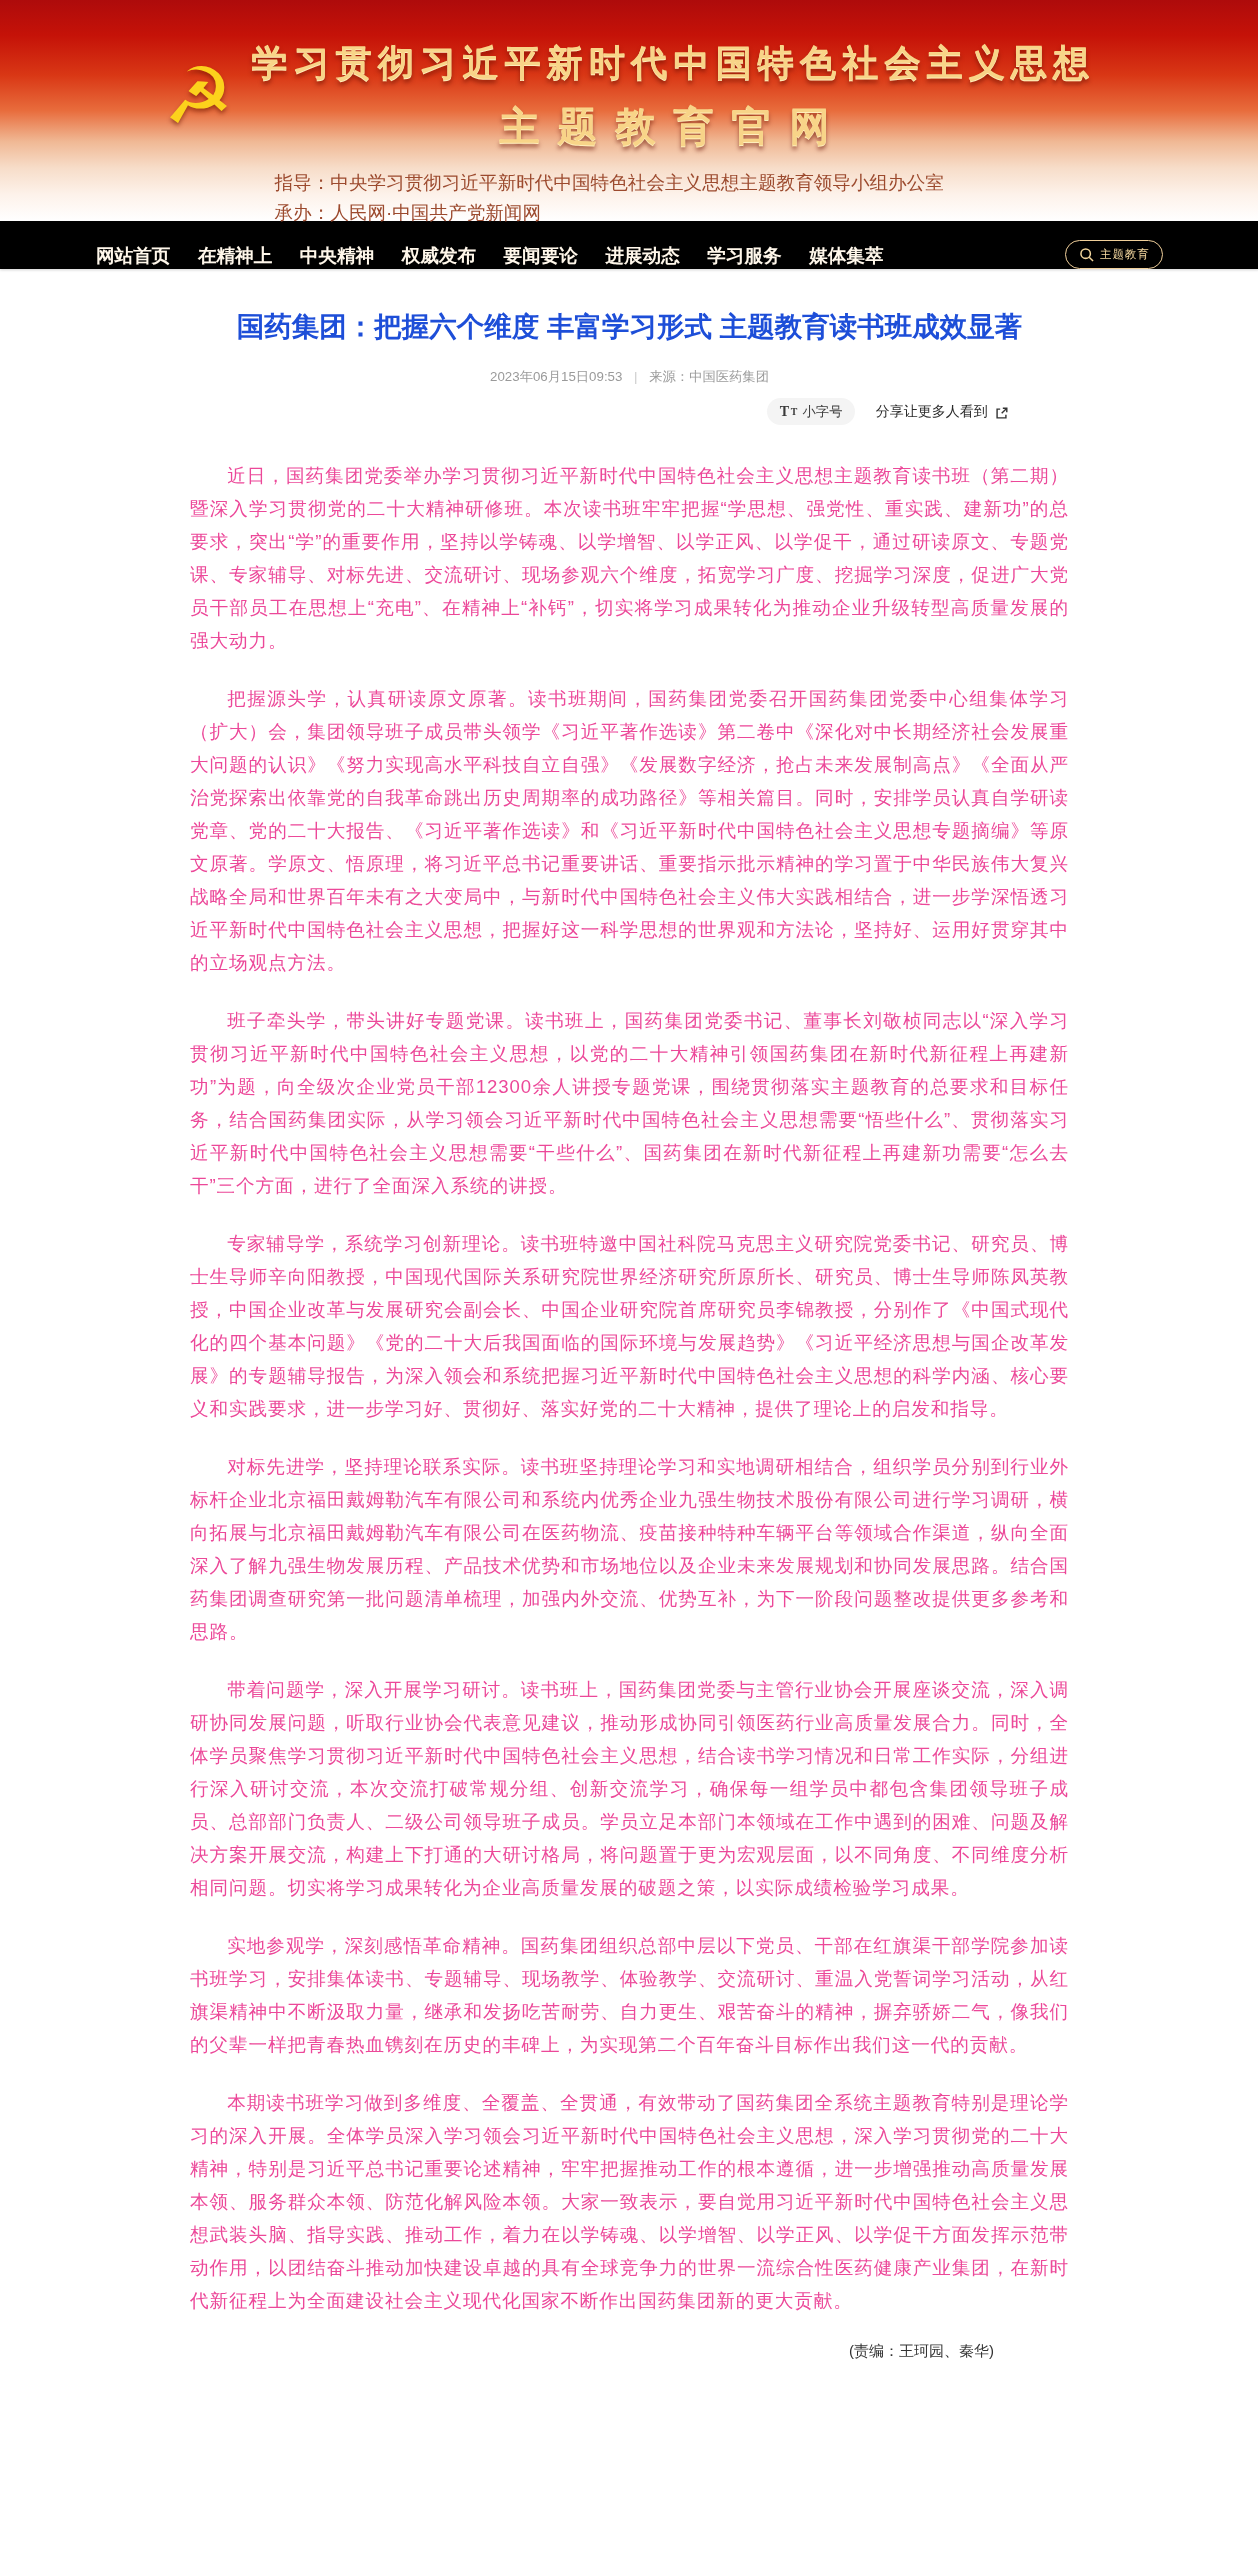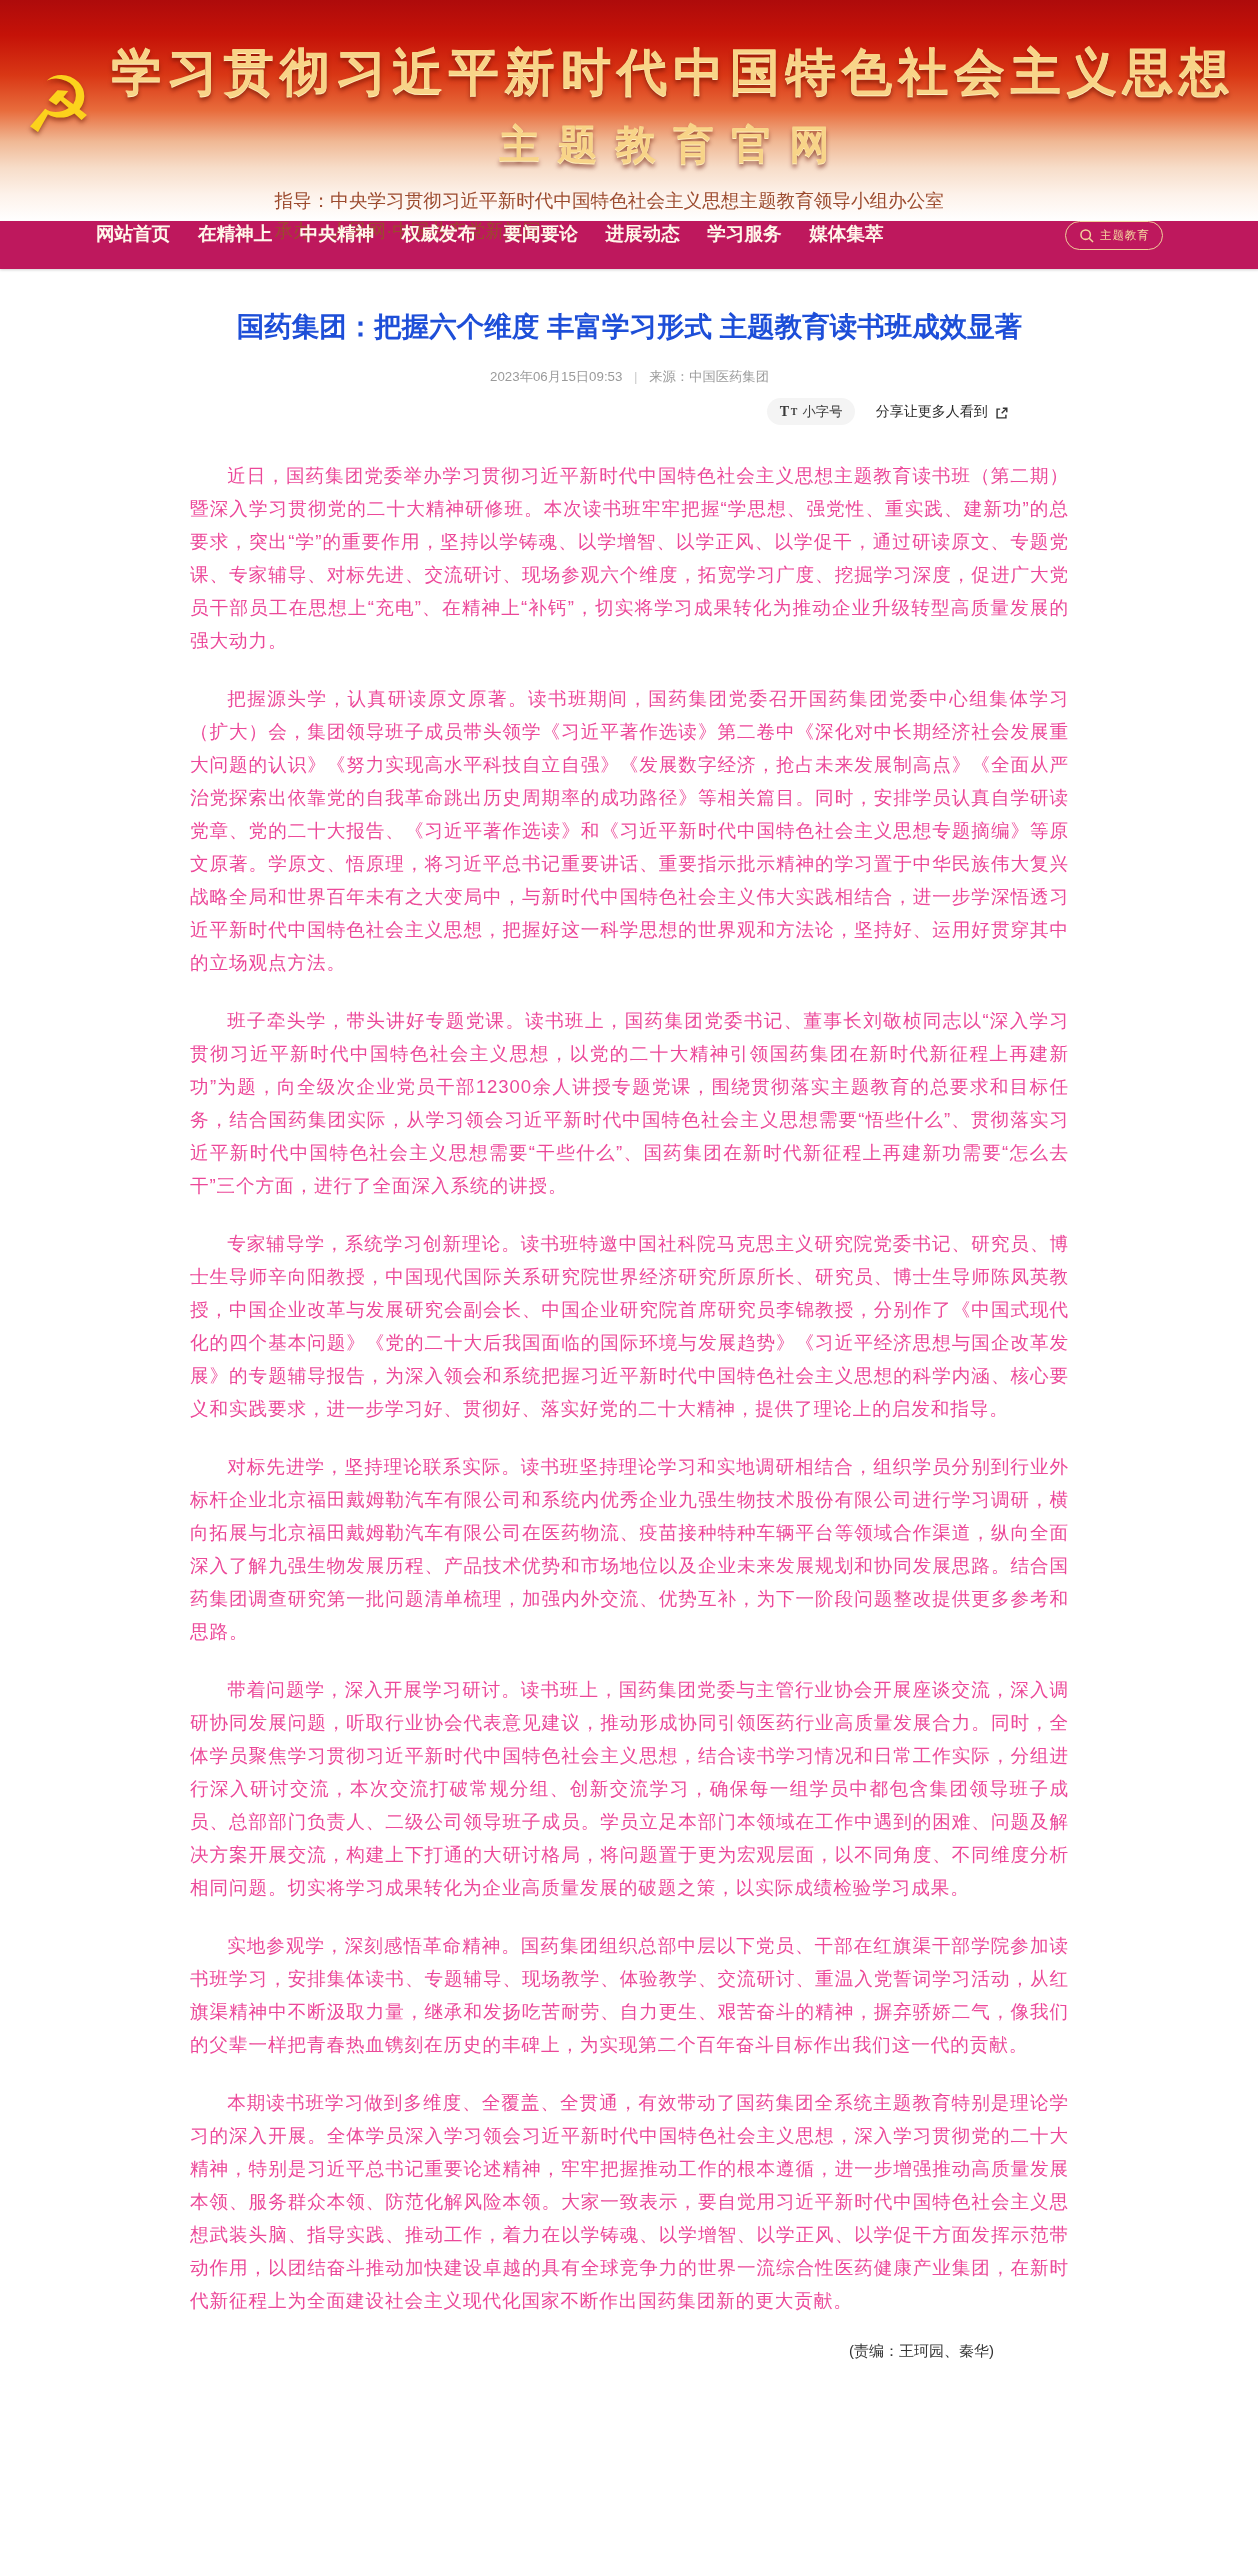--- a/index.html
+++ b/index.html
@@ -13,32 +13,32 @@
     background:linear-gradient(180deg,#ae0b0b 0%,#c51208 16%,#d93715 34%,#e86c3c 50%,#f0b894 64%,#f7ddc9 76%,#fdf2ea 88%,#ffffff 100%);
     padding-top:39px;
   }
   .banner-title-row { display:flex; justify-content:center; align-items:center; }
   .emblem {
     color:#fcd21c; font-size:78px; line-height:78px; margin-right:18px;
     text-shadow:0 2.7px 4.4px rgba(100,20,0,.55);
   }
   .banner-titles { text-align:center; }
   .banner-line1 {
-    font-size:50px; font-weight:900; letter-spacing:6.2px; color:#f8d488;
+    font-size:36px; font-weight:900; letter-spacing:6.2px; color:#f8d488;
     text-shadow:0 0.9px 0 #ffeebb, 0 3.6px 4.4px rgba(100,15,0,.6);
   }
   .banner-line2 {
     margin-top:10.7px; font-size:40px; font-weight:900; letter-spacing:18px; color:#f8d488;
     text-shadow:0 0.9px 0 #ffeebb, 0 3.6px 4.4px rgba(100,15,0,.6);
   }
   .host-info { width:710px; margin:14px auto 0; font-size:18.6px; line-height:30px; color:#9c4a2e; }
 
   
   .navbar {
-    height:48px; background:#be185d; display:flex; align-items:flex-start;
+    height:48px; background:#000000; display:flex; align-items:flex-end;
     padding:0 96px; gap:27.5px; box-shadow:0 1.8px 2.7px rgba(0,0,0,.18);
   }
   .nav-item { color:#fff7ea; font-size:18.6px; font-weight:bold; text-decoration:none; white-space:nowrap; cursor:pointer; }
   .search-pill {
     margin-left:auto; display:flex; align-items:center; gap:5.3px;
     border:0.9px solid #f0cf9a; border-radius:15px; height:29px; padding:0 12.4px; cursor:pointer;
   }
   .search-pill .search-label { color:#f6d9a0; font-size:11.5px; letter-spacing:0.9px; }
 
   

